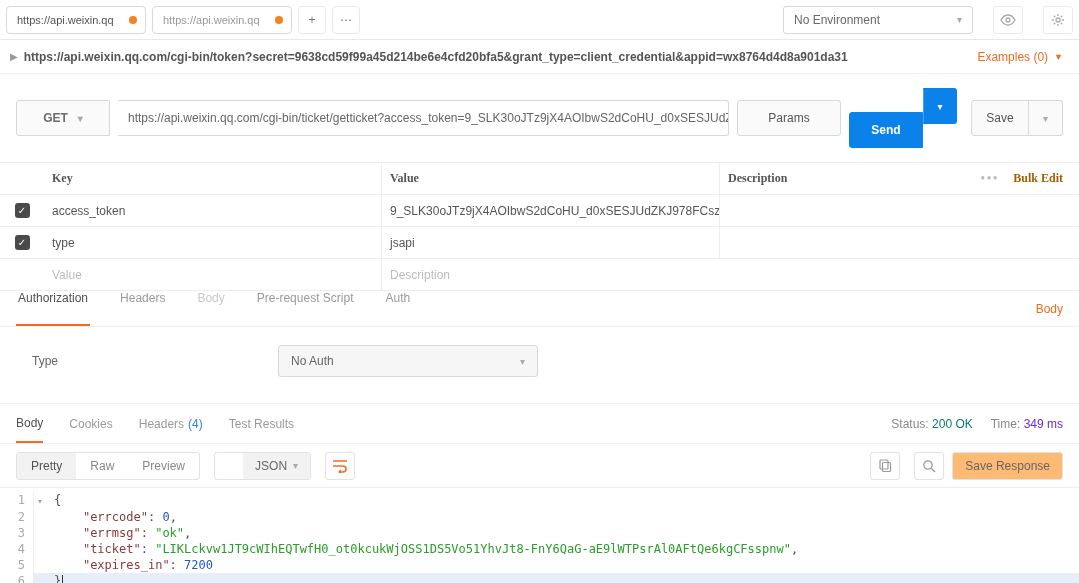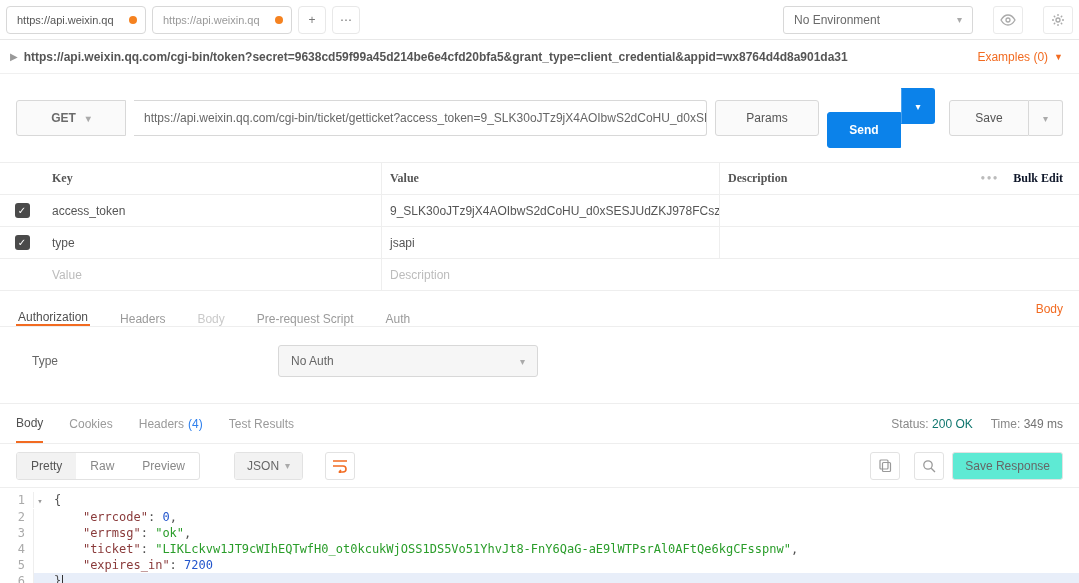--- a/index.html
+++ b/index.html
@@ -15,66 +15,66 @@
   .env-select { display:flex; align-items:center; gap:14px; }
   .env-box { border:1px solid #d8d8d8; height:28px; display:flex; align-items:center; padding:0 10px; width:190px; justify-content:space-between; border-radius:3px; color:#6a6a6a; font-size:12px; }
   .iconbtn { width:30px; height:28px; border:1px solid #eaeaea; display:flex; align-items:center; justify-content:center; border-radius:3px; color:#9e9e9e; margin-left:6px; }
   
   .urlline { display:flex; align-items:center; height:34px; padding:0 16px 0 10px; border-bottom:1px solid #f0f0f0; }
   .urlline .chev { color:#999; font-size:10px; margin-right:6px; }
   .urlline .url { font-size:12px; color:#555; flex:1; white-space:nowrap; overflow:hidden; text-overflow:ellipsis; font-weight:600;}
   .examples { color:#f26b21; font-size:12px; display:flex; align-items:center; gap:6px; }
   
   .reqbar { display:flex; align-items:center; padding:14px 16px; gap:8px; }
-  .method { border:1px solid #d8d8d8; width:110px; height:36px; display:flex; align-items:center; justify-content:center; gap:10px; border-radius:3px 0 0 3px; color:#6b6b6b; font-weight:600; font-size:12px; background:#fafafa;}
+  .method { border:1px solid #d8d8d8; width:94px; height:36px; display:flex; align-items:center; justify-content:center; gap:10px; border-radius:3px 0 0 3px; color:#6b6b6b; font-weight:600; font-size:12px; background:#fafafa;}
   .reqinput { flex:1; border:1px solid #d8d8d8; border-left:none; height:36px; display:flex; align-items:center; padding:0 10px; color:#666; font-size:12px; border-radius:0 3px 3px 0; overflow:hidden; white-space:nowrap; text-overflow:ellipsis; }
   .btn { height:36px; display:flex; align-items:center; justify-content:center; padding:0 16px; border:1px solid #d8d8d8; border-radius:3px; font-size:12px; color:#555; background:#fafafa; }
   .btn.params { width:104px; }
   .btn.send { background:#0b82ea; border-color:#0b82ea; color:#fff; font-weight:600; width:74px; border-radius:3px 0 0 3px;margin-top:24px; }
   .btn.sendchev { background:#0b82ea; border-color:#0b82ea; color:#fff; width:34px; border-radius:0 3px 3px 0; border-left:1px solid rgba(255,255,255,.25); }
-  .btn.save { width:80px; border-radius:3px 0 0 3px; margin-left:6px; }
+  .btn.save { width:58px; border-radius:3px 0 0 3px; margin-left:6px; }
   .btn.savechev { width:34px; border-radius:0 3px 3px 0; border-left:none; }
   
   .ptable { border-top:1px solid #eee; }
   .prow { display:flex; align-items:center; border-bottom:1px solid #eee; height:32px; font-size:12px; }
   .prow.header { color:#555; font-weight:600; background:#fff;font-family:Liberation Serif, serif; }
   .pcheck { width:44px; display:flex; align-items:center; justify-content:center; }
   .pchk { width:15px; height:15px; border-radius:3px; background:#4a4a4a; display:flex; align-items:center; justify-content:center; color:#fff; font-size:10px; }
   .pkey { width:338px; padding:0 8px; border-right:1px solid #eee; color:#555; height:100%; display:flex; align-items:center;}
   .pval { width:338px; padding:0 8px; border-right:1px solid #eee; color:#555; height:100%; display:flex; align-items:center; overflow:hidden; white-space:nowrap; text-overflow:ellipsis;}
   .pdesc { flex:1; padding:0 8px; color:#555; height:100%; display:flex; align-items:center;}
   .prow.header .right { position:absolute; right:16px; display:flex; gap:14px; align-items:center; }
-  .bulk { color:#0f172a; }
+  .bulk { color:#a16207; }
   .placeholder { color:#bcbcbc; }
   
   .subtabs { display:flex; align-items:center; border-bottom:1px solid #eee; height:36px; padding:0 16px; font-size:12px; color:#9a9a9a; gap:28px; position:relative;}
-  .subtabs .st { padding:0 2px; height:100%; display:flex; align-items:flex-end; }
+  .subtabs .st { padding:0 2px; height:100%; display:flex; align-items:flex-start; }
   .subtabs .st.active { color:#505050; border-bottom:2px solid #f26b21; }
   .subtabs .right { position:absolute; right:16px; color:#f26b21; }
   
   .autharea { padding:18px 32px 26px; display:flex; align-items:center; gap:220px; border-bottom:1px solid #eee; }
   .authselect { border:1px solid #d8d8d8; background:#f6f6f6; height:32px; width:260px; display:flex; align-items:center; justify-content:space-between; padding:0 12px; border-radius:3px; color:#666; }
   
   .resptabs { display:flex; align-items:center; height:40px; border-bottom:1px solid #eee; padding:0 16px; gap:26px; position:relative; font-size:12px; color:#9a9a9a; }
   .resptabs .rt { height:100%; display:flex; align-items:center; }
   .resptabs .rt.active { color:#505050; border-bottom:2px solid #f26b21; }
   .resptabs .num { color:#2f80ed; margin-left:4px; }
   .resptabs .meta { position:absolute; right:16px; display:flex; gap:18px; color:#888; }
   .resptabs .meta .val { color:#0f766e; }
-  .resptabs .meta .val.blue { color:#737373; }
-  
-  .bodybar { display:flex; align-items:center; height:44px; padding:0 16px; gap:14px; border-bottom:1px solid #eee; font-size:12px; color:#777; position:relative;text-align:right;}
+  .resptabs .meta .val.blue { color:#6d28d9; }
+  
+  .bodybar { display:flex; align-items:center; height:44px; padding:0 16px; gap:6px; border-bottom:1px solid #eee; font-size:12px; color:#777; position:relative;text-align:right;}
   .seg { display:flex; border:1px solid #e2e2e2; border-radius:3px; overflow:hidden; }
   .seg .s { padding:6px 14px; color:#888; }
   .seg .s.active { background:#f2f2f2; color:#555; }
-  .fmt { margin-left:20px; display:flex; border:1px solid #e2e2e2; border-radius:3px; overflow:hidden; }
+  .fmt { margin-left:8px; display:flex; border:1px solid #e2e2e2; border-radius:3px; overflow:hidden;padding-left:28px; }
   .fmt .f { padding:6px 12px; color:#666; background:#f2f2f2; display:flex; align-items:center; gap:6px; }
   .wrapicon { width:30px; height:28px; border:1px solid #e2e2e2; border-radius:3px; display:flex; align-items:center; justify-content:center; margin-left:8px; }
   .bodybar .rightbar { position:absolute; right:16px; display:flex; gap:8px; align-items:center; }
-  .ghostbtn { height:28px; padding:0 12px; border:1px solid #e2e2e2; border-radius:3px; display:flex; align-items:center; color:#666; background:#5eead4;}
+  .ghostbtn { height:28px; padding:0 12px; border:1px solid #e2e2e2; border-radius:3px; display:flex; align-items:center; color:#666; background:#fdba74;}
   
   .code { font-family: Consolas, Menlo, monospace; font-size:12px; }
   .gutter { width:34px; text-align:right; padding-right:8px; color:#aaa; border-right:1px solid #eee; background:#fff; user-select:none; }
   .code .line { display:flex; align-items:flex-start; min-height:16px; line-height:16px; }
   .code .content { padding-left:8px; white-space:pre; }
   .code .fold { width:12px; color:#999; text-align:center; font-size:9px; padding-top:1px;}
   .tok-key { color:#8a3b3b; }
   .tok-str { color:#2a9d2a; }
   .tok-num { color:#2255cc; }
   .line.cursor { background:#e8eef9; }

